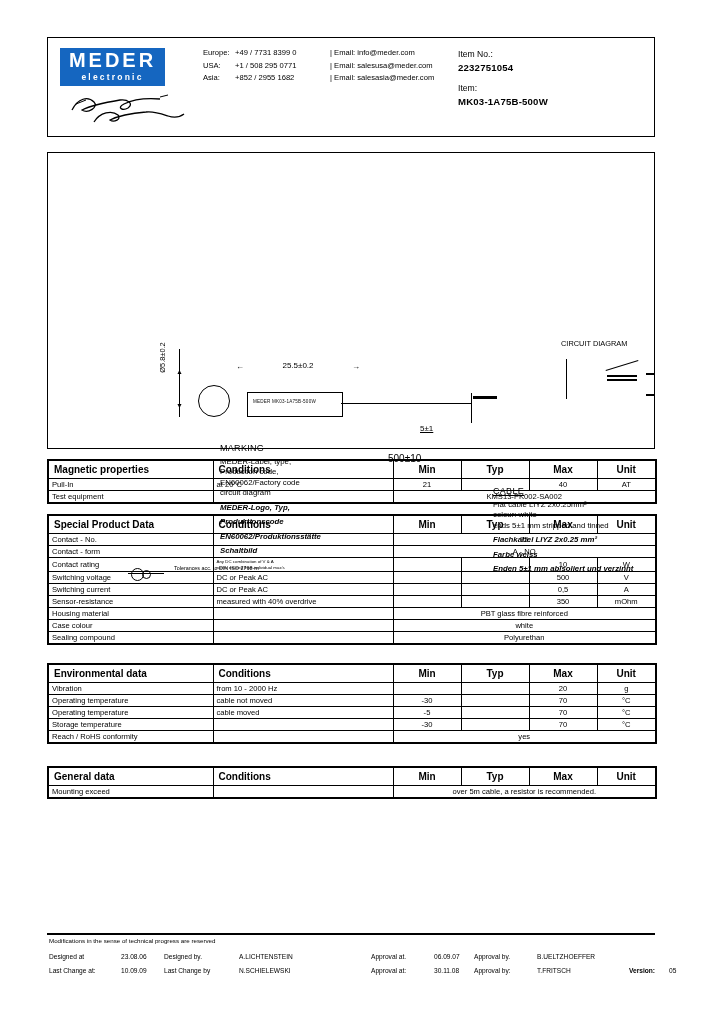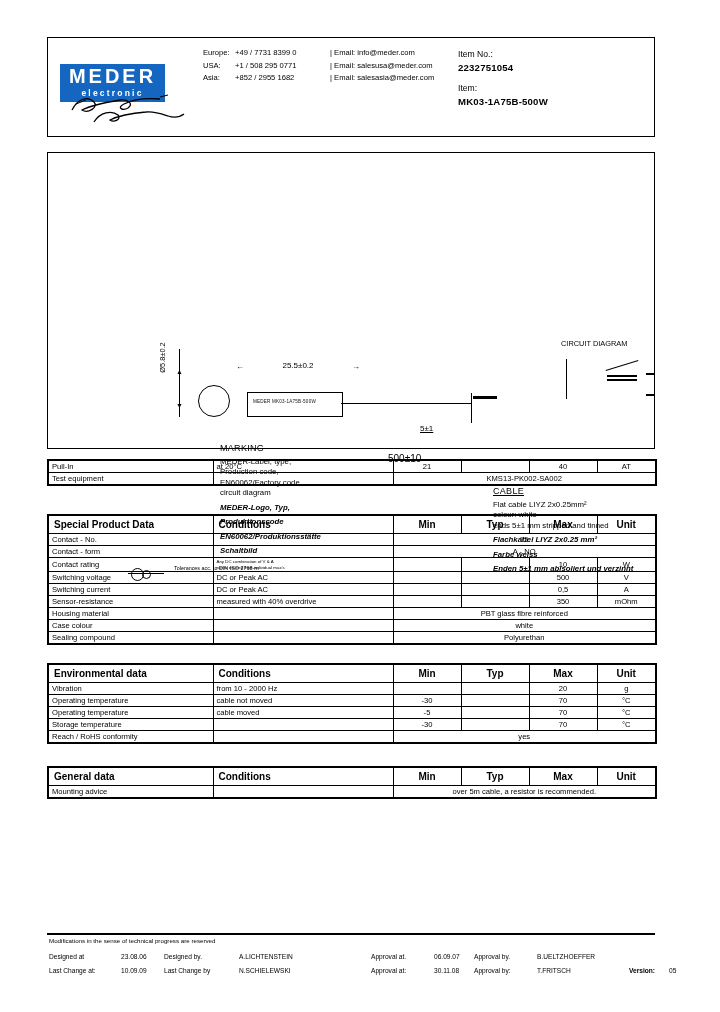--- a/index.html
+++ b/index.html
@@ -1,21 +1,21 @@
 <!DOCTYPE html>
 <html><head>
 <meta charset="utf-8">
 <style>
   html,body{margin:0;padding:0;background:#ffffff;}
   body{width:720px;height:1012px;font-family:"Liberation Sans",sans-serif;color:#000;position:relative;overflow:hidden;}
   .page{position:absolute;left:0;top:0;width:720px;height:1012px;}
 
   
   .hdr{position:absolute;left:47px;top:37px;width:608px;height:100px;border:1px solid #000;box-sizing:border-box;}
-  .logo-box{position:absolute;left:12px;top:10px;width:105px;height:38px;background:#1566c0;margin-top:16px;}
+  .logo-box{position:absolute;left:12px;top:10px;width:105px;height:38px;background:#1566c0;}
   .logo-main{position:absolute;left:0;top:1px;width:105px;text-align:center;color:#fff;font-weight:bold;font-size:20px;letter-spacing:3px;font-family:"Liberation Sans",sans-serif;}
   .logo-sub{position:absolute;left:0;top:24px;width:105px;text-align:center;color:#fff;font-weight:bold;font-size:8.5px;letter-spacing:2.2px;}
   .signature{position:absolute;left:20px;top:52px;width:118px;height:36px;}
 
   .contacts{position:absolute;left:155px;top:9px;width:255px;font-size:7.6px;line-height:12.6px;}
   .crow{display:flex;}
   .c-reg{width:32px;}
   .c-tel{width:95px;}
   .c-mail{white-space:nowrap;}
 
@@ -216,20 +216,28 @@
   <table class="dt" style="left:47px;top:459px;width:608px;">
     <colgroup>
         <col style="width:165px">
         <col style="width:180px">
         <col style="width:68px">
         <col style="width:68px">
         <col style="width:68px">
         <col style="width:59px">
       </colgroup>
     <tbody>
+        <tr>
+      <th>Magnetic properties</th>
+      <th>Conditions</th>
+      <th class="ctr">Min</th>
+      <th class="ctr">Typ</th>
+      <th class="ctr">Max</th>
+      <th class="ctr">Unit</th>
+    </tr>
     <tr>
       <td>Pull-In</td>
       <td>at 20°C</td>
       <td class="ctr">21</td>
       <td class="ctr"></td>
       <td class="ctr">40</td>
       <td class="ctr">AT</td>
     </tr>
     <tr>
       <td>Test equipment</td>
@@ -390,21 +398,21 @@
     <tbody>
         <tr>
       <th>General data</th>
       <th>Conditions</th>
       <th class="ctr">Min</th>
       <th class="ctr">Typ</th>
       <th class="ctr">Max</th>
       <th class="ctr">Unit</th>
     </tr>
     <tr>
-      <td>Mounting advice</td>
+      <td>Mounting exceed</td>
       <td></td>
       <td class="ctr" colspan="4">over 5m cable, a resistor is  recommended.</td>
     </tr>
   </tbody>
     </table>
 
   <div class="foot-rule"></div>
   <div class="foot">
     <div class="fnote">Modifications in the sense of technical progress are reserved</div>
     <div class="frow" style="top:16px">

